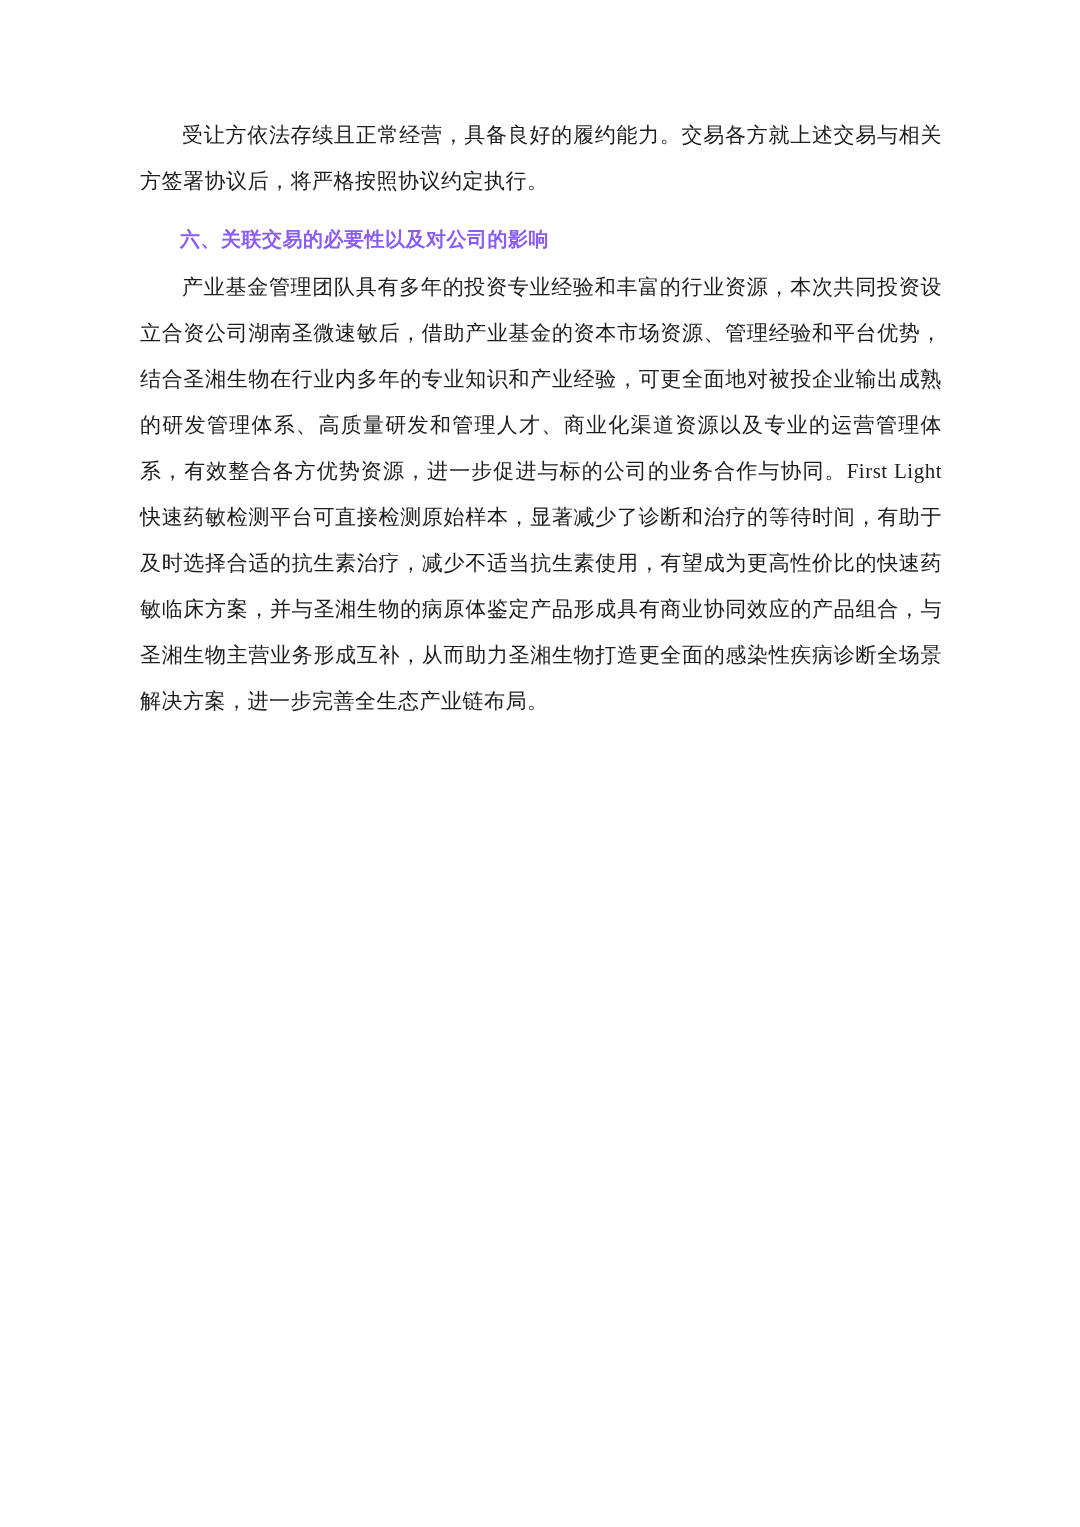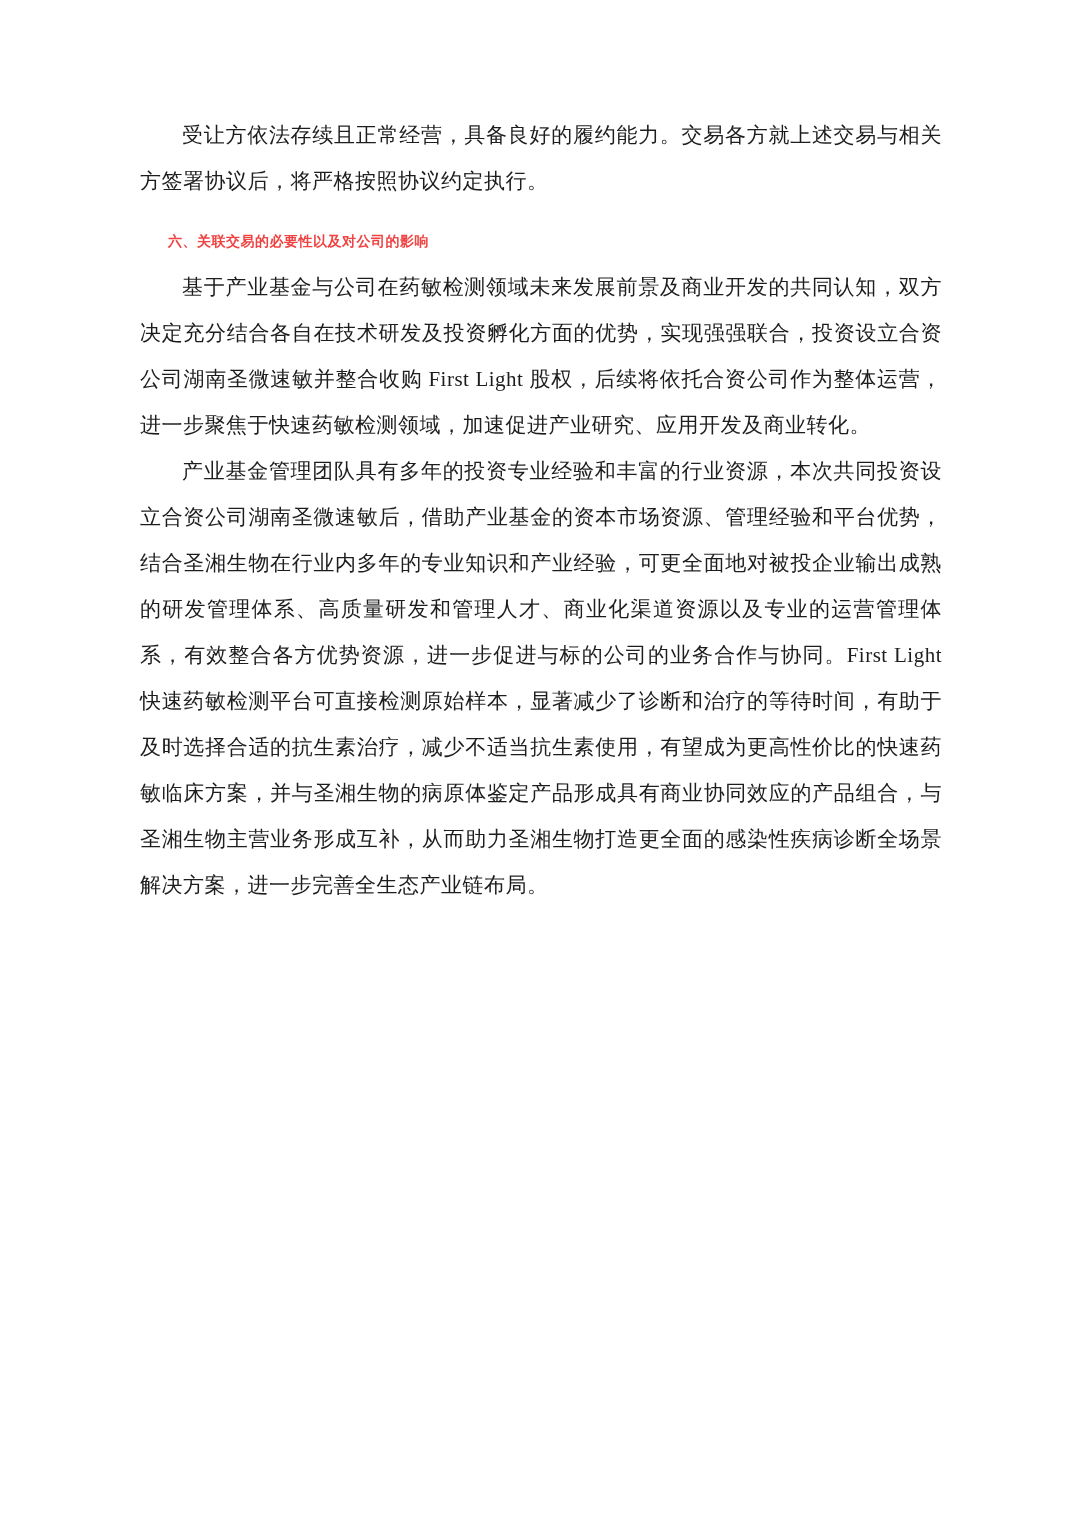--- a/index.html
+++ b/index.html
@@ -24,32 +24,31 @@
     font-family: "Liberation Serif", "DejaVu Serif", serif;
     font-size: 21px;
     line-height: 46px;
     color: #1d1d1d;
     text-align: justify;
     text-indent: 2em;
     letter-spacing: 0.5px;
   }
   .heading {
     margin: 14px 0 0 0;
-    font-family: Liberation Sans, sans-serif;
+    font-family: Liberation Mono, monospace;
     font-weight: 700;
-    font-size: 14px;
+    font-size: 20px;
     line-height: 46px;
-    color: #ef4444;
+    color: #8b5cf6;
     text-indent: 2em;
     letter-spacing: 0.5px;
   }
 </style>
 </head>
 <body>
 
 <div class="page">
   <div class="content" id="doc-content">
       <p class="paragraph">受让方依法存续且正常经营，具备良好的履约能力。交易各方就上述交易与相关方签署协议后，将严格按照协议约定执行。</p>
       <h2 class="heading">六、关联交易的必要性以及对公司的影响</h2>
-      <p class="paragraph">基于产业基金与公司在药敏检测领域未来发展前景及商业开发的共同认知，双方决定充分结合各自在技术研发及投资孵化方面的优势，实现强强联合，投资设立合资公司湖南圣微速敏并整合收购 First Light 股权，后续将依托合资公司作为整体运营，进一步聚焦于快速药敏检测领域，加速促进产业研究、应用开发及商业转化。</p>
       <p class="paragraph">产业基金管理团队具有多年的投资专业经验和丰富的行业资源，本次共同投资设立合资公司湖南圣微速敏后，借助产业基金的资本市场资源、管理经验和平台优势，结合圣湘生物在行业内多年的专业知识和产业经验，可更全面地对被投企业输出成熟的研发管理体系、高质量研发和管理人才、商业化渠道资源以及专业的运营管理体系，有效整合各方优势资源，进一步促进与标的公司的业务合作与协同。First Light 快速药敏检测平台可直接检测原始样本，显著减少了诊断和治疗的等待时间，有助于及时选择合适的抗生素治疗，减少不适当抗生素使用，有望成为更高性价比的快速药敏临床方案，并与圣湘生物的病原体鉴定产品形成具有商业协同效应的产品组合，与圣湘生物主营业务形成互补，从而助力圣湘生物打造更全面的感染性疾病诊断全场景解决方案，进一步完善全生态产业链布局。</p>
     </div>
 </div>
 
 </body></html>

